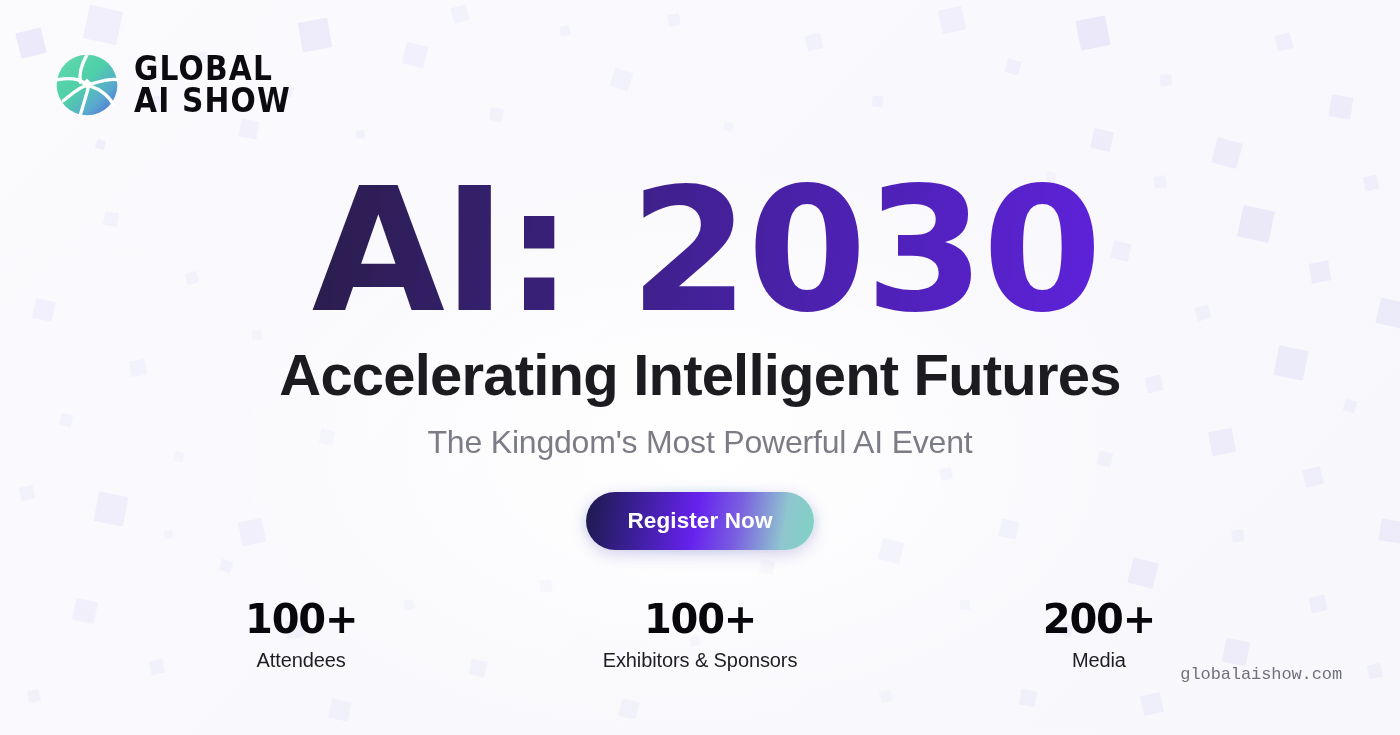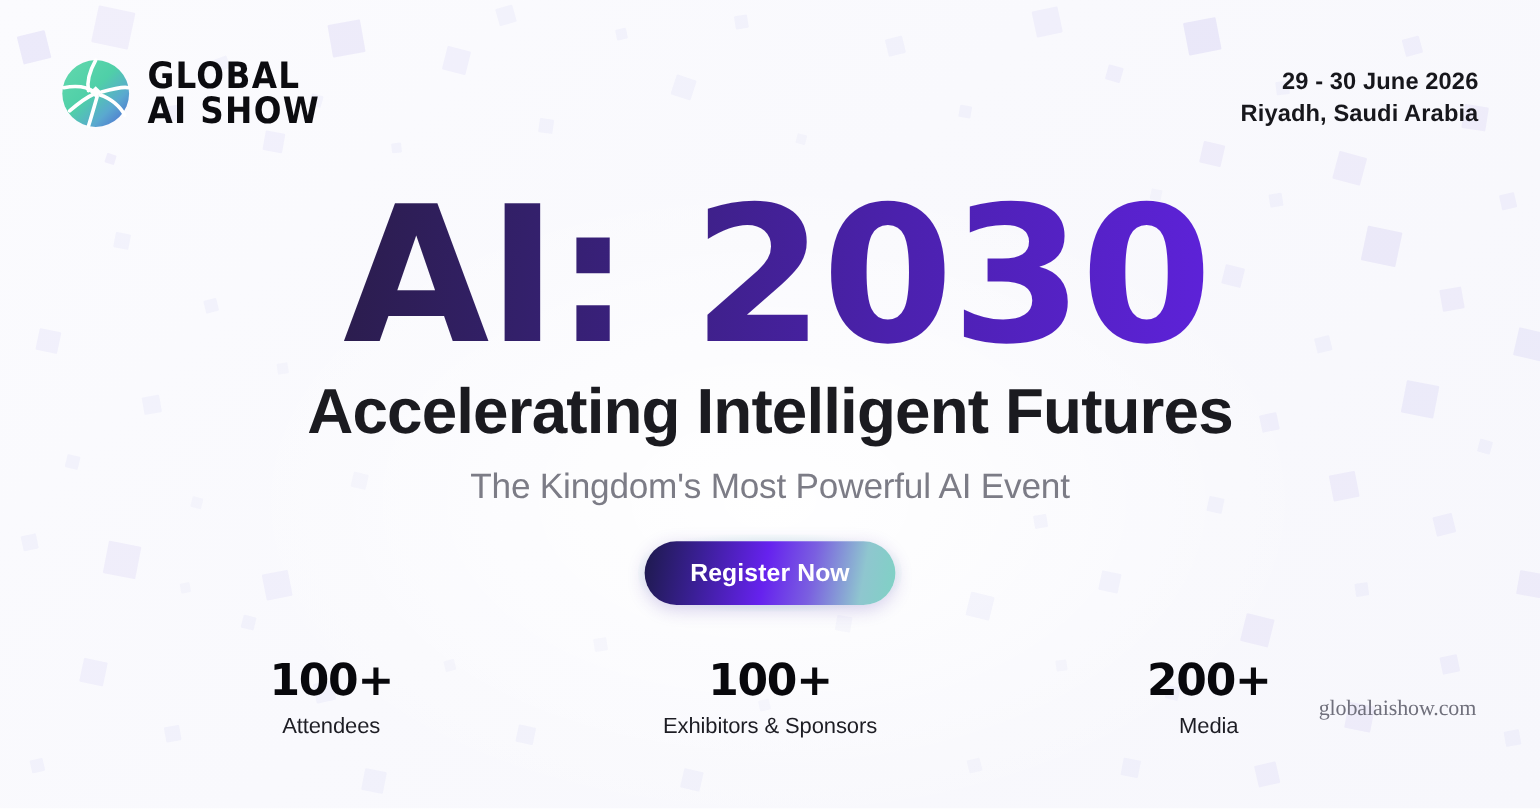--- a/index.html
+++ b/index.html
@@ -129,23 +129,23 @@
     font-family:"Liberation Sans", sans-serif;
     font-weight:400;
     font-size:20px;
     color:#1d1d24;
     margin-top:9px;
     letter-spacing:-0.1px;
   }
 
   
   #website {
-    position:absolute; right:58px; top:633px;
-    font-family:Liberation Serif, serif;
-    font-size:20px;
+    position:absolute; right:58px; top:665px;
+    font-family:Liberation Mono, monospace;
+    font-size:17px;
     color:#70707c;
     letter-spacing:-0.1px;
   }
 </style>
 </head>
 <body>
 
 <div id="banner">
 
   <div id="squares">
@@ -252,24 +252,20 @@
         </g>
         <path d="M50 40 L58 48 L50 56 L42 48 Z" fill="#ffffff"></path>
       </svg>
     </span>
     <span id="wordmark">
       <span class="wm-line">GLOBAL</span>
       <span class="wm-line">AI SHOW</span>
     </span>
   </div>
 
-  <div id="datebox">
-    <div>29 - 30 June 2026</div>
-    <div>Riyadh, Saudi Arabia</div>
-  </div>
 
   <div id="hero">
     <div id="headline">AI: 2030</div>
     <div id="subhead">Accelerating Intelligent Futures</div>
     <div id="tagline">The Kingdom's Most Powerful AI Event</div>
   </div>
 
   <div id="cta-wrap">
     <div id="cta-glow">
       <button id="register-btn">Register Now</button>

